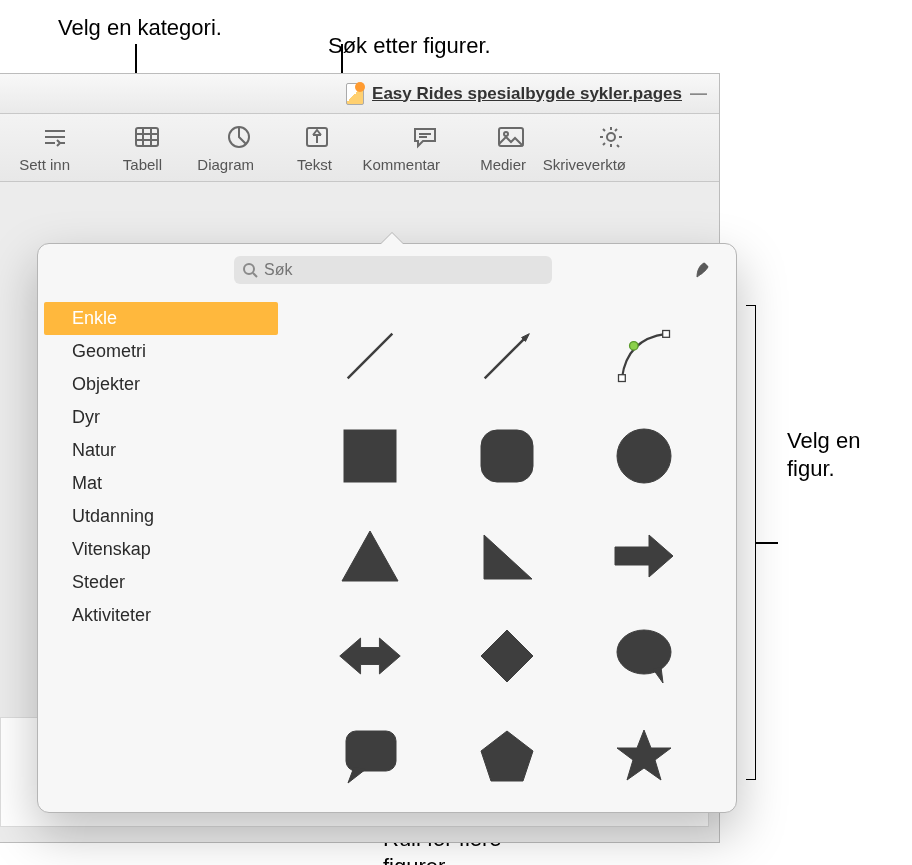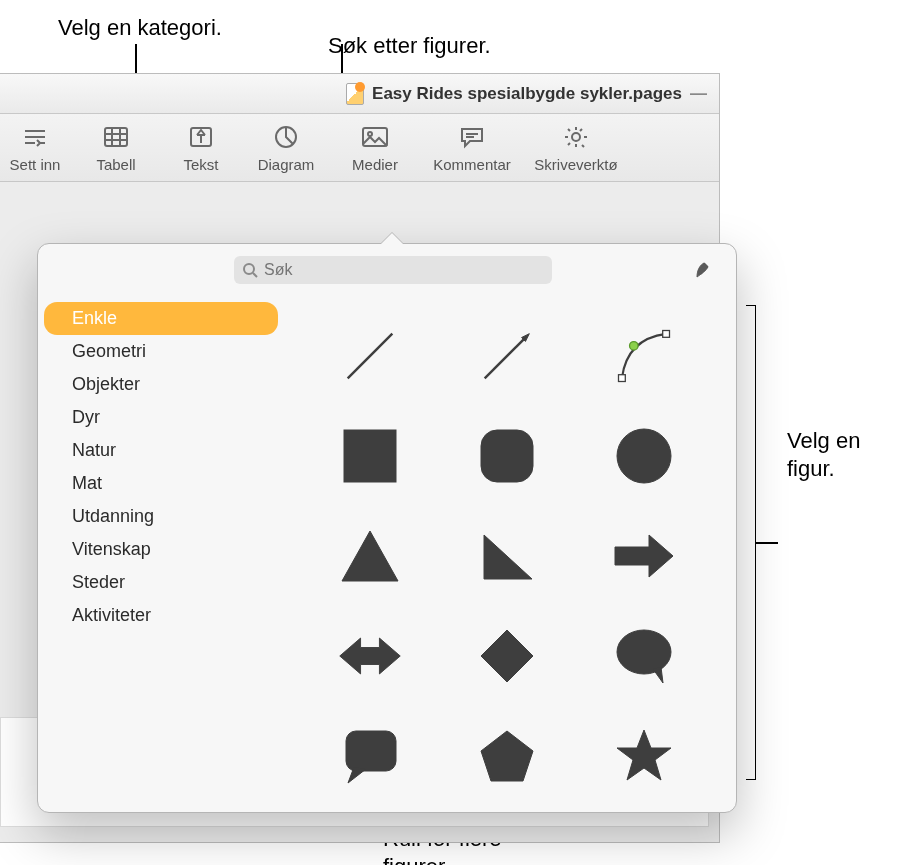--- a/index.html
+++ b/index.html
@@ -55,39 +55,39 @@
     border-radius:2px;
     position: relative;
   }
   .doc-icon::after{
     content:"";
     position:absolute; right:-2px; top:-2px;
     width:10px;height:10px;
     background:#ff9b30;
     border-radius:50%;
   }
-  .title-text { flex: 0 0 auto; }
+  .title-text { flex: 0 0 auto; text-decoration: underline; }
   .title-dash { color:#888; }
 
   .toolbar {
     height: 68px;
     background: linear-gradient(#f3f3f3,#e8e8e8);
     border-bottom: 1px solid #c7c7c7;
     display: flex;
     align-items: center;
   }
   .tbtn {
     flex: 0 0 auto;
     width: 92px;
     text-align: center;
     font-size: 15px;
     color: #555;
     display: flex;
     flex-direction: column;
-    align-items: center;
+    align-items: flex-end;
     gap: 4px;
   }
   .tbtn .ticon { width:30px; height:30px; display:flex; align-items:center; justify-content:center; }
   .tbtn.active .ticon { background:#d9d9d9; border-radius:6px; padding:4px; width:42px; height:34px; }
   .tbtn svg { stroke:#6a6a6a; fill:none; stroke-width:2; }
   .tbtn.last { width:100px; }
 
   .docarea {
     height: 660px;
     background: #ececec;
@@ -163,21 +163,21 @@
     padding: 6px 0 6px 6px;
     overflow:hidden;
   }
   .catitem {
     height: 33px;
     display:flex;
     align-items:center;
     padding-left: 28px;
     font-size: 18px;
     color:#2b2b2b;
-    border-radius: 13px;
+    border-radius: 2px;
   }
   .catitem.selected {
     background:#ffb83d;
     color:#fff;
     font-weight:500;
   }
 
   .shape-grid {
     flex:1;
     padding: 10px 24px 0 24px;
@@ -244,56 +244,56 @@
     </div>
     <div class="tbtn">
       <span class="ticon">
         <svg width="26" height="22" viewBox="0 0 26 22">
             <rect x="2" y="2" width="22" height="18" rx="2"></rect>
             <path d="M2 8h22M2 14h22M9 2v18M17 2v18"></path>
           </svg>
       </span>
       <span>Tabell</span>
     </div>
+    <div class="tbtn">
+      <span class="ticon">
+        <svg width="26" height="26" viewBox="0 0 26 26">
+            <circle cx="13" cy="13" r="10"></circle>
+            <path d="M13 3v10l7 7"></path>
+          </svg>
+      </span>
+      <span>Diagram</span>
+    </div>
     <div class="tbtn" style="width:78px">
       <span class="ticon">
         <svg width="26" height="24" viewBox="0 0 26 24">
             <rect x="3" y="3" width="20" height="18" rx="2"></rect>
             <path d="M9 10l4-5 4 5M9 10h8M13 10v8"></path>
           </svg>
       </span>
       <span>Tekst</span>
     </div>
-    <div class="tbtn">
-      <span class="ticon">
-        <svg width="26" height="26" viewBox="0 0 26 26">
-            <circle cx="13" cy="13" r="10"></circle>
-            <path d="M13 3v10l7 7"></path>
-          </svg>
-      </span>
-      <span>Diagram</span>
+    <div class="tbtn" style="width:108px">
+      <span class="ticon">
+        <svg width="28" height="24" viewBox="0 0 28 24">
+            <path d="M4 4h20v12H12l-5 5v-5H4z"></path>
+            <path d="M8 9h12M8 12h8"></path>
+          </svg>
+      </span>
+      <span>Kommentar</span>
     </div>
     <div class="tbtn" style="width:86px">
       <span class="ticon">
         <svg width="28" height="22" viewBox="0 0 28 22">
             <rect x="2" y="2" width="24" height="18" rx="2"></rect>
             <circle cx="9" cy="8" r="2"></circle>
             <path d="M2 18l7-7 5 5 4-4 8 8"></path>
           </svg>
       </span>
       <span>Medier</span>
-    </div>
-    <div class="tbtn" style="width:108px">
-      <span class="ticon">
-        <svg width="28" height="24" viewBox="0 0 28 24">
-            <path d="M4 4h20v12H12l-5 5v-5H4z"></path>
-            <path d="M8 9h12M8 12h8"></path>
-          </svg>
-      </span>
-      <span>Kommentar</span>
     </div>
     <div class="tbtn last">
       <span class="ticon">
         <svg width="28" height="26" viewBox="0 0 28 26">
             <circle cx="14" cy="13" r="4"></circle>
             <path d="M14 3v3M14 20v3M3 13h3M22 13h3M6 5l2 2M20 21l2 2M20 5l-2 2M6 21l2-2"></path>
           </svg>
       </span>
       <span>Skriveverktø</span>
     </div>

